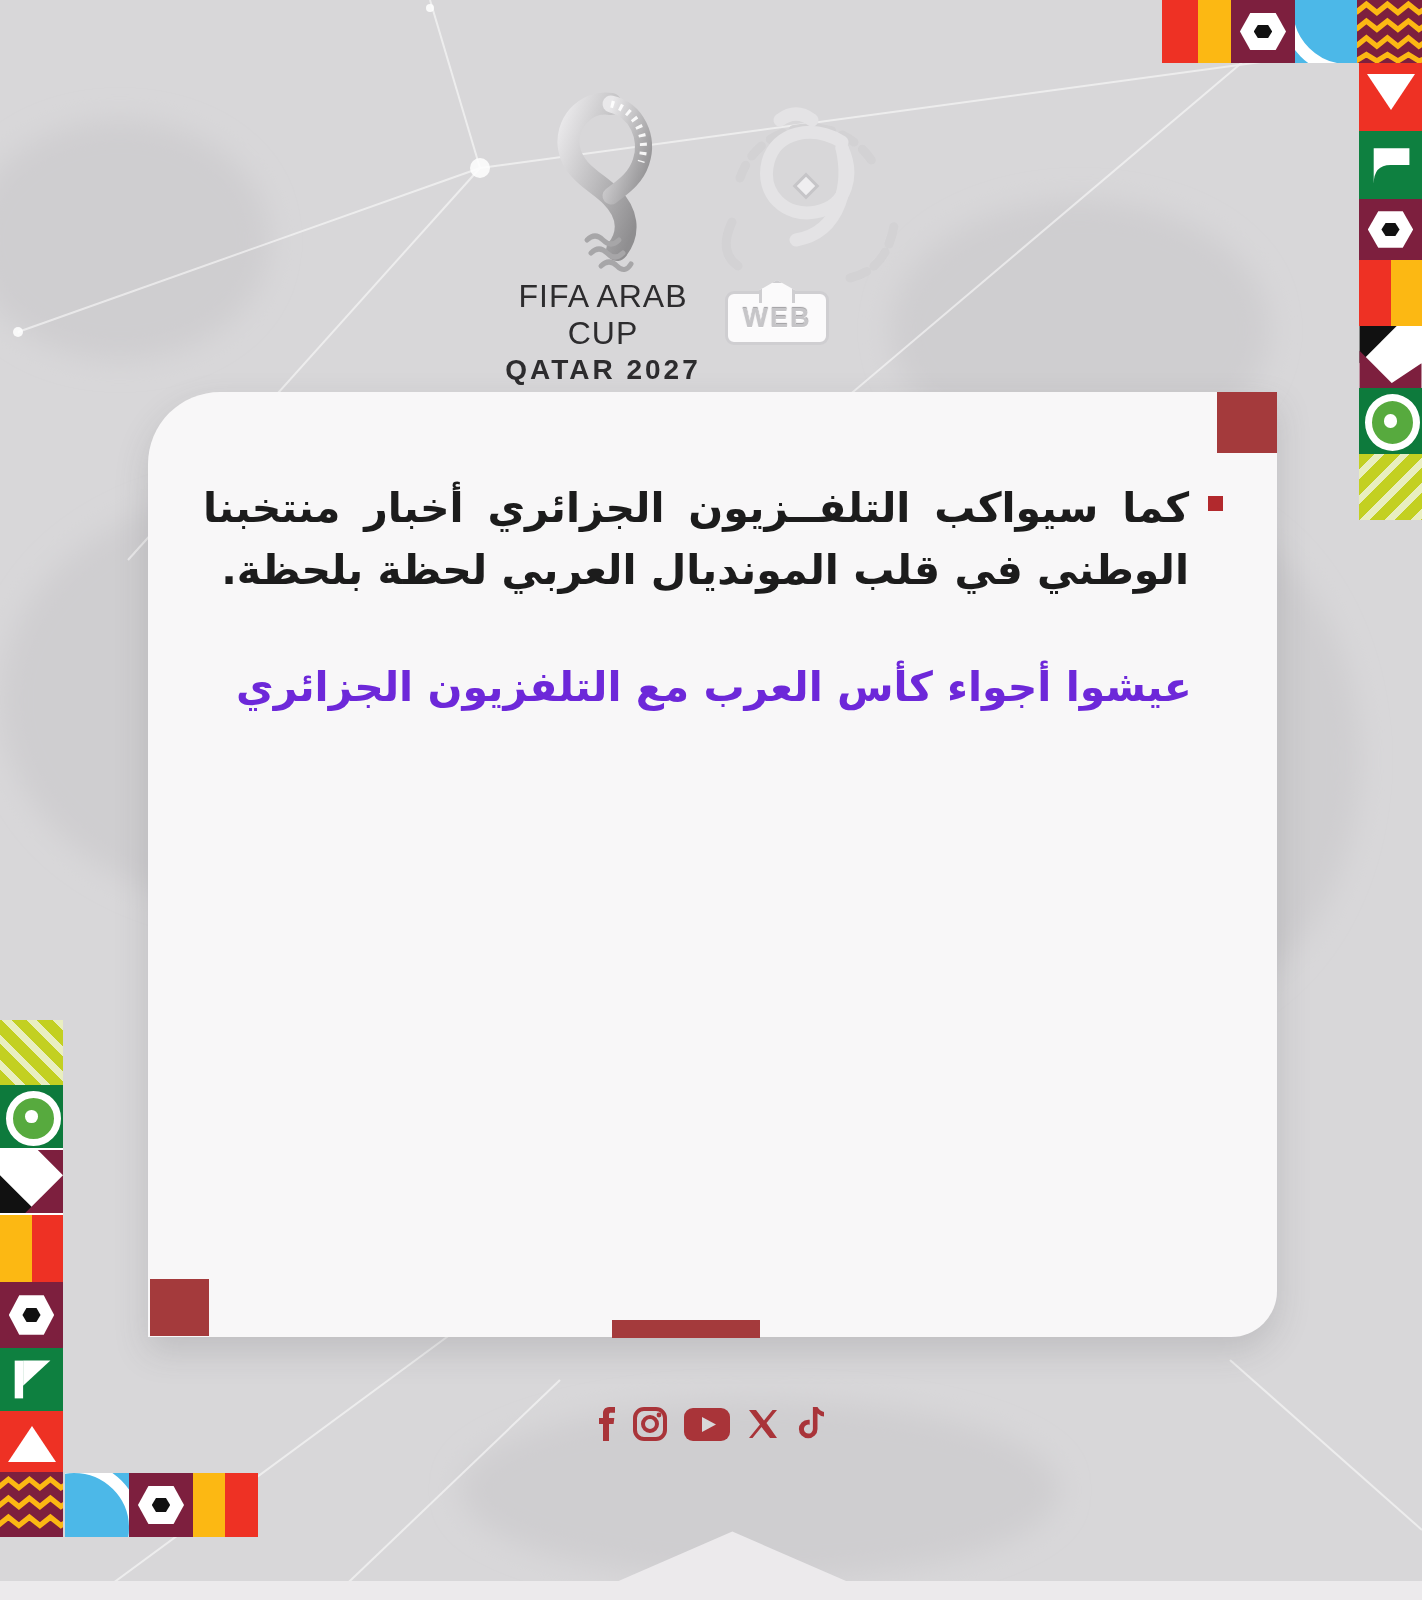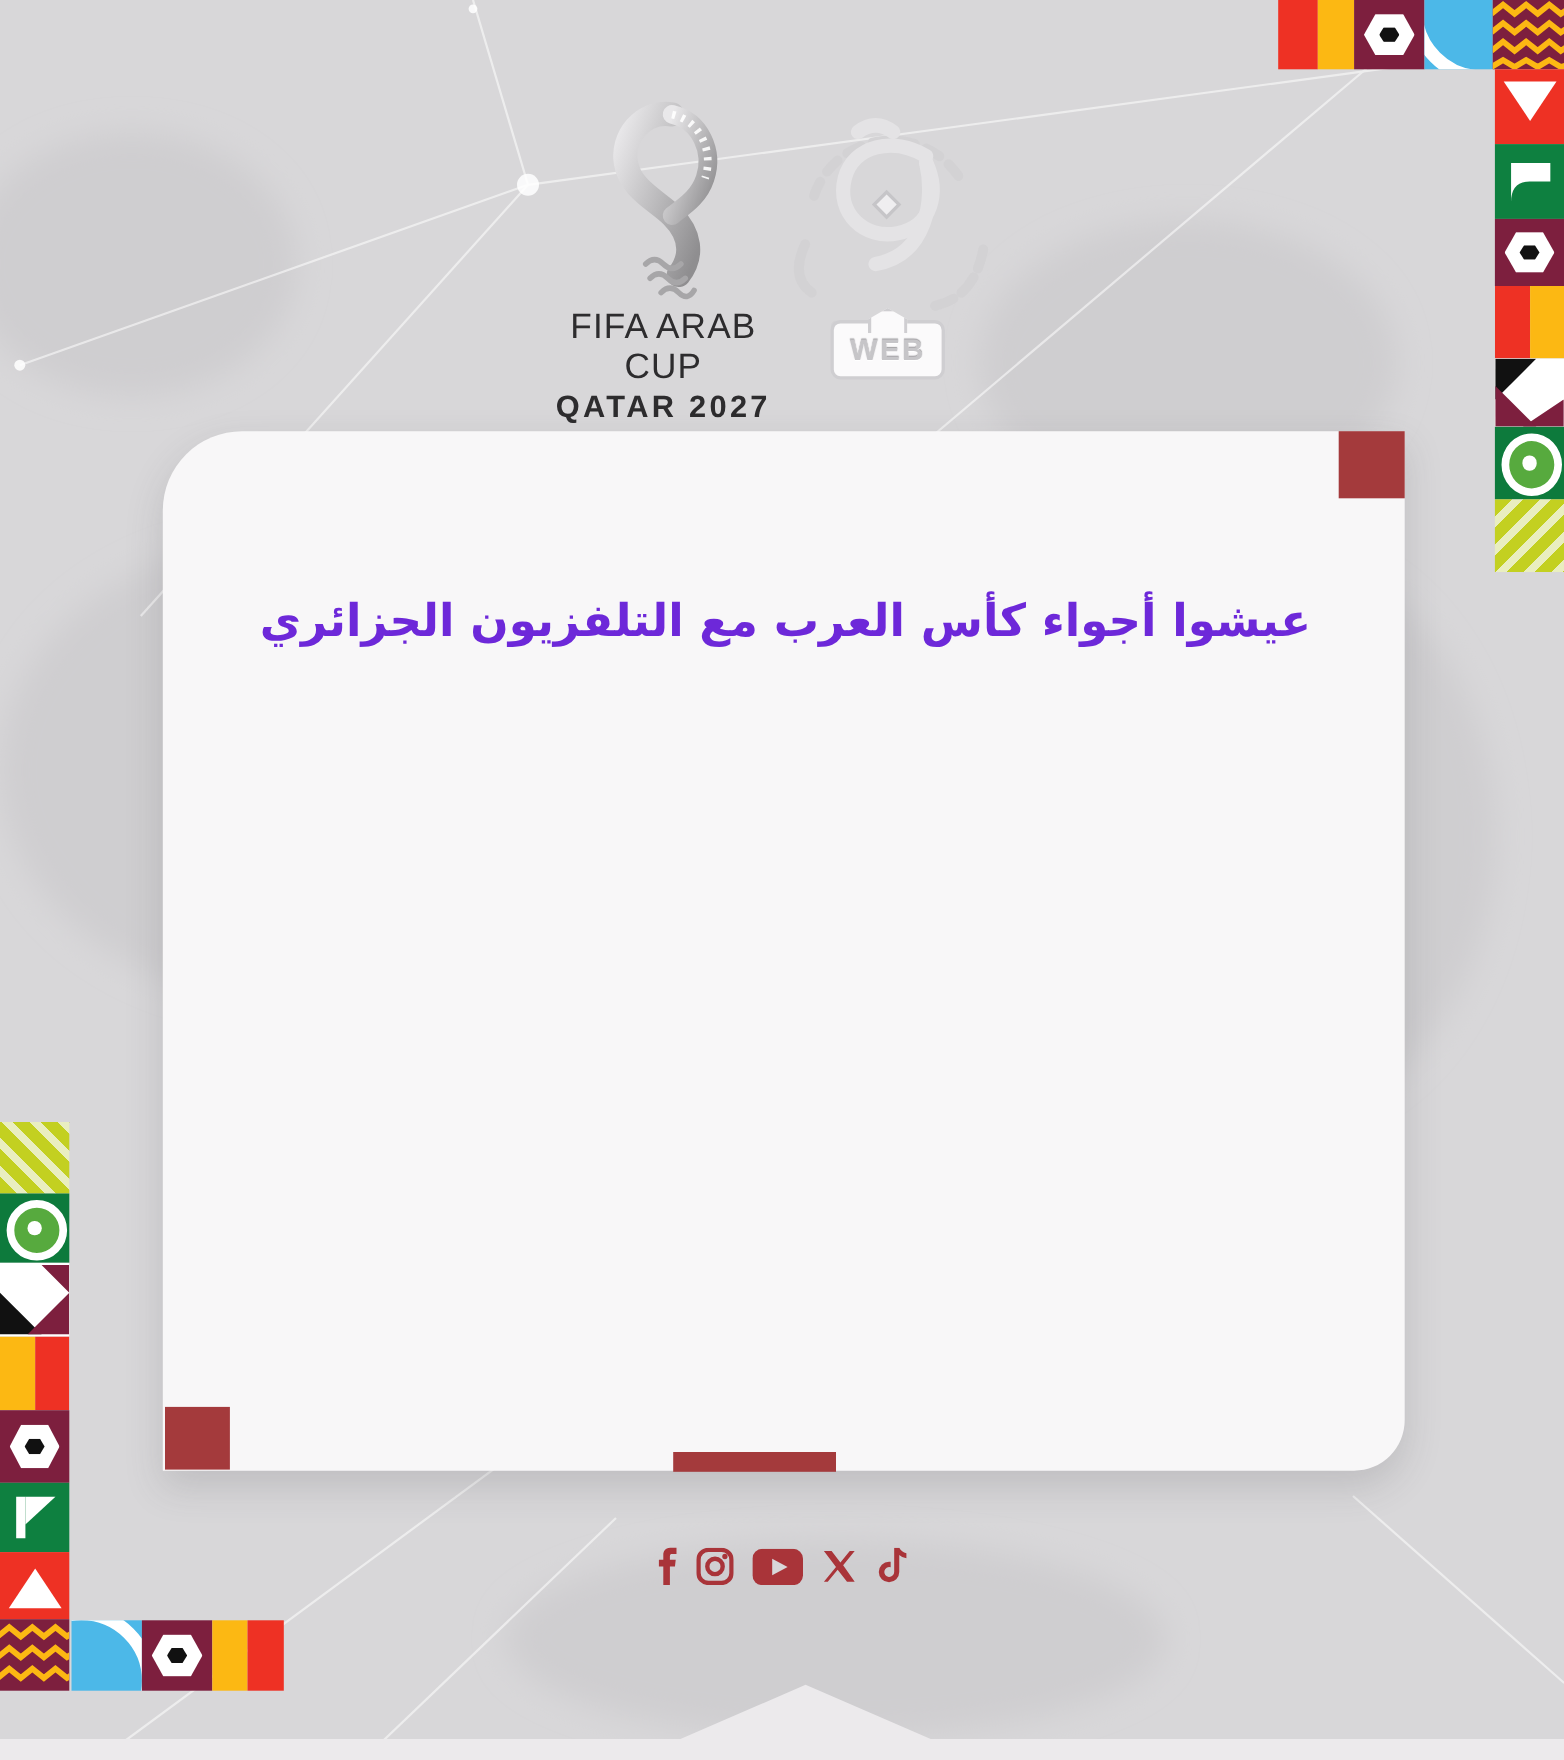--- a/index.html
+++ b/index.html
@@ -62,21 +62,21 @@
     margin:62px 0 0 0;font-size:41px;font-weight:700;text-align:center;color:#6d28d9;
   }
   
   .fifa-logo{position:absolute;left:498px;top:90px;width:210px;height:260px;text-align:center;}
   .fifa-knot{position:absolute;left:55px;top:0px;}
   .fifa-words{position:absolute;left:0;right:0;top:188px;color:#2d2c2e;font-family:"Liberation Sans",sans-serif;}
   .fifa-words .l1{font-size:32px;font-weight:400;letter-spacing:1px;margin:0;text-align:center;}
   .fifa-words .l2{font-size:28px;font-weight:800;letter-spacing:3px;margin:2px 0 0 0;}
   .entv{position:absolute;left:700px;top:82px;width:212px;height:270px;}
   .web-badge{
-    position:absolute;left:755px;top:291px;width:98px;height:48px;background:#fbfafb;
+    position:absolute;left:725px;top:291px;width:98px;height:48px;background:#fbfafb;
     border:3px solid #cfced1;border-radius:9px;display:flex;align-items:center;justify-content:center;
   }
   .web-badge::before{
     content:"";position:absolute;top:-14px;left:50%;transform:translateX(-50%);
     width:30px;height:20px;background:#fbfafb;border:3px solid #cfced1;border-bottom:none;
     clip-path:polygon(0 100%,0 45%,50% 0,100% 45%,100% 100%);
   }
   .web-badge span{
     font-family:"Liberation Sans",sans-serif;font-size:27px;font-weight:800;letter-spacing:2px;
     color:#c6c5c8;text-shadow:0 1px 0 #fff,0 -1px 1px #9e9da0;
@@ -285,20 +285,24 @@
       <path d="M80 38 q16 -12 32 0"></path>
     </g>
     <rect x="98" y="96" width="16" height="16" transform="rotate(45 106 104)" fill="#efeef0" stroke="#c6c5c8" stroke-width="3"></rect>
   </svg>
   <div class="web-badge">
     <span>WEB</span>
   </div>
 
   <div class="card">
     <div class="card-text">
+      <div class="para">
+        <span class="bullet"></span>
+        <p>كما سيواكب التلفــزيون الجزائري أخبار منتخبنا الوطني في قلب المونديال العربي لحظة بلحظة.</p>
+      </div>
       <p class="closing">عيشوا أجواء كأس العرب مع التلفزيون الجزائري</p>
     </div>
   </div>
   <div class="corner-sq sq-tr"></div>
   <div class="corner-sq sq-bl"></div>
   <div class="bottom-bar"></div>
 
   <div class="socials">
     <span class="icon">
       <svg width="20" height="36" viewBox="0 0 20 36">

